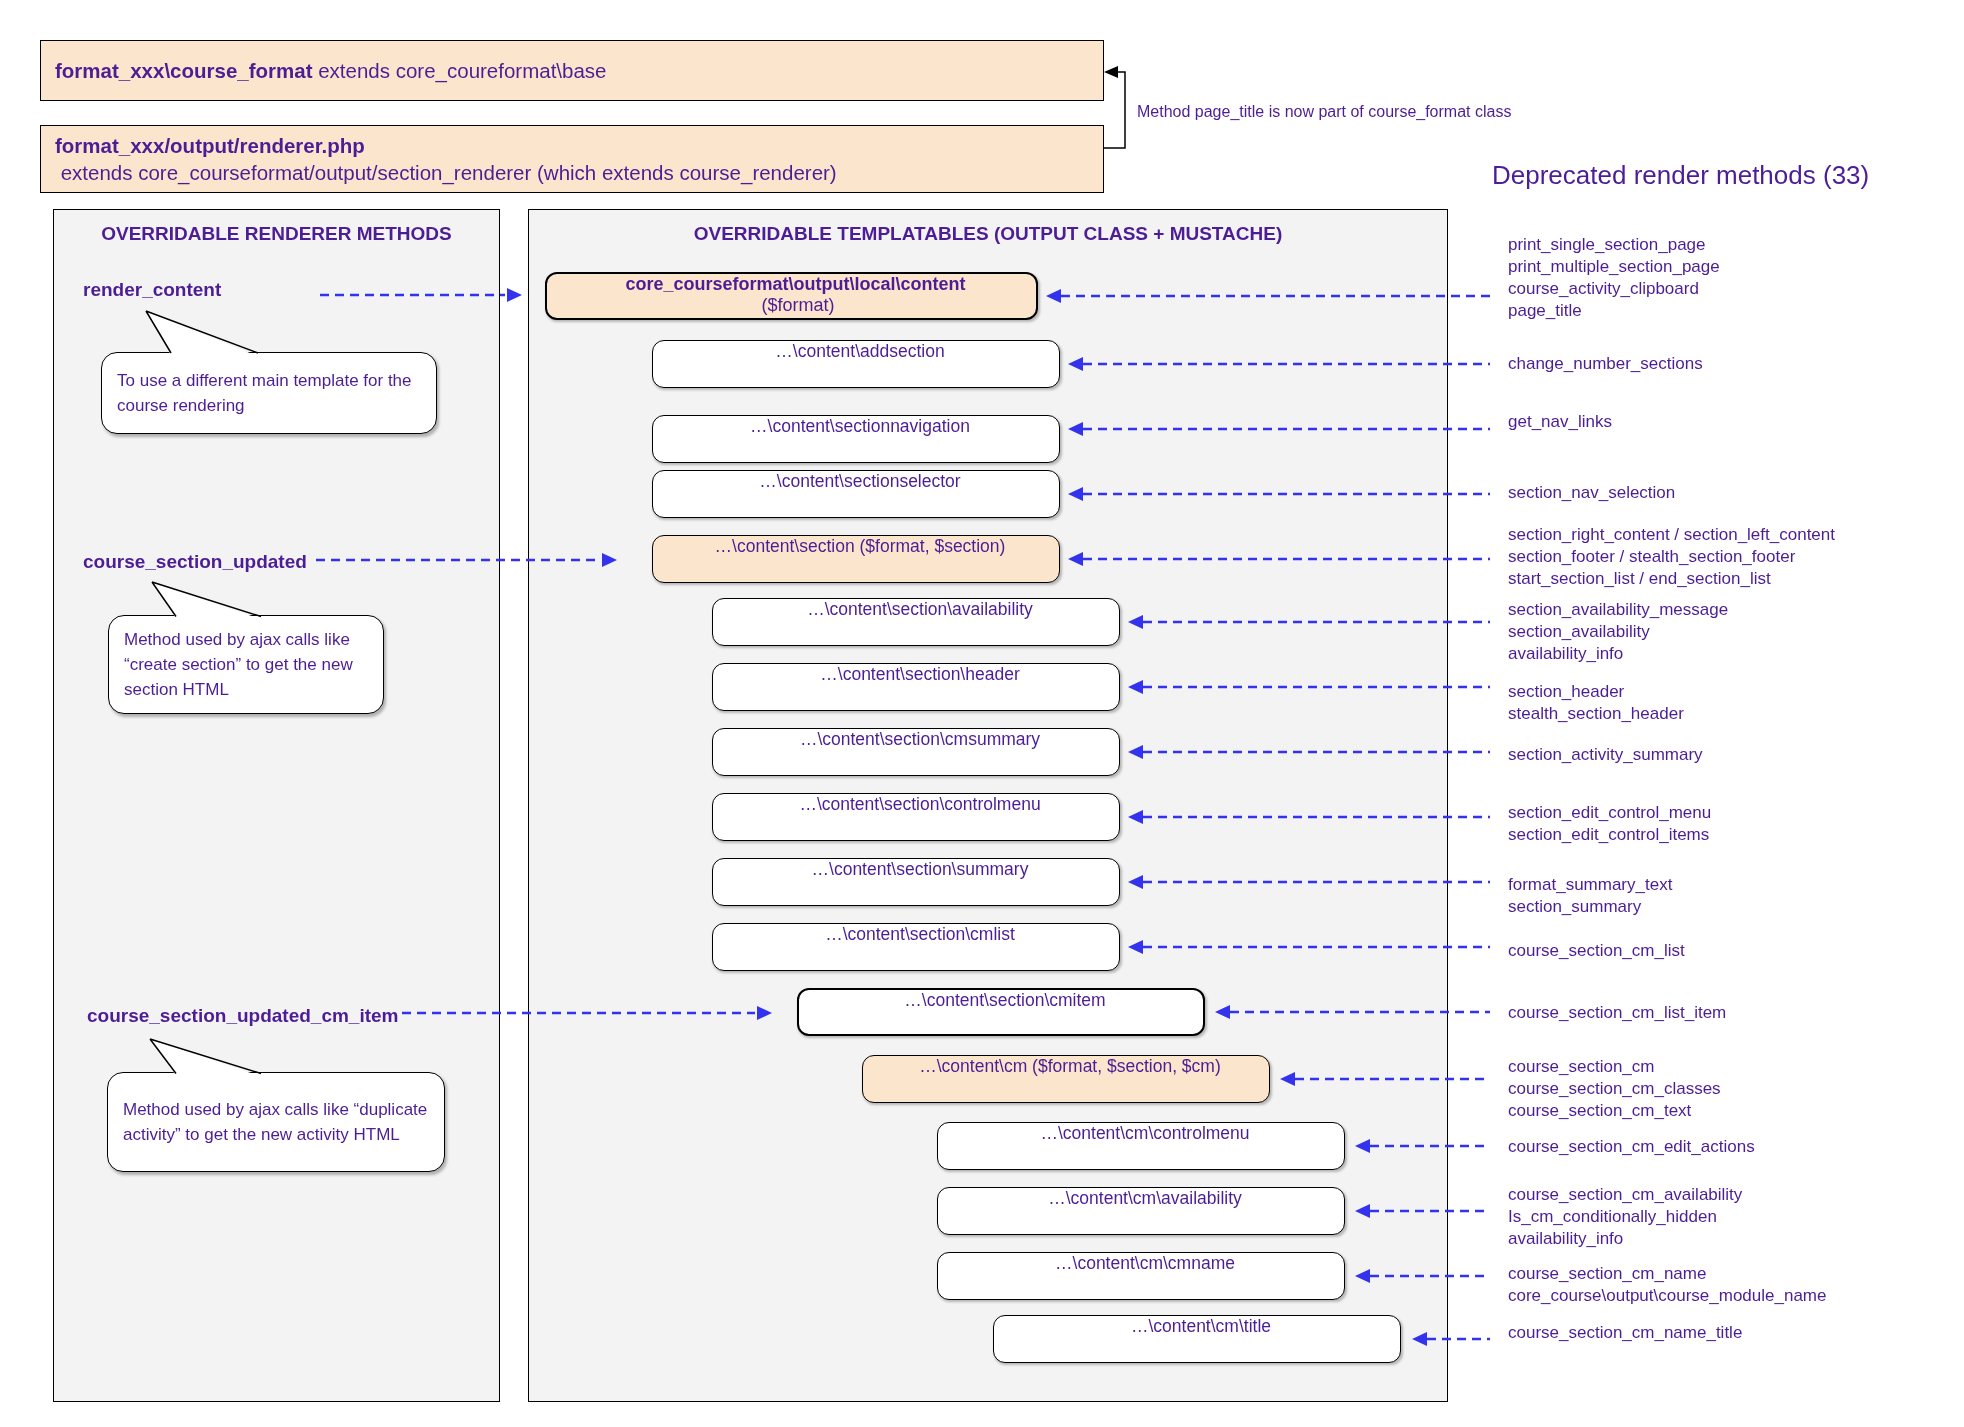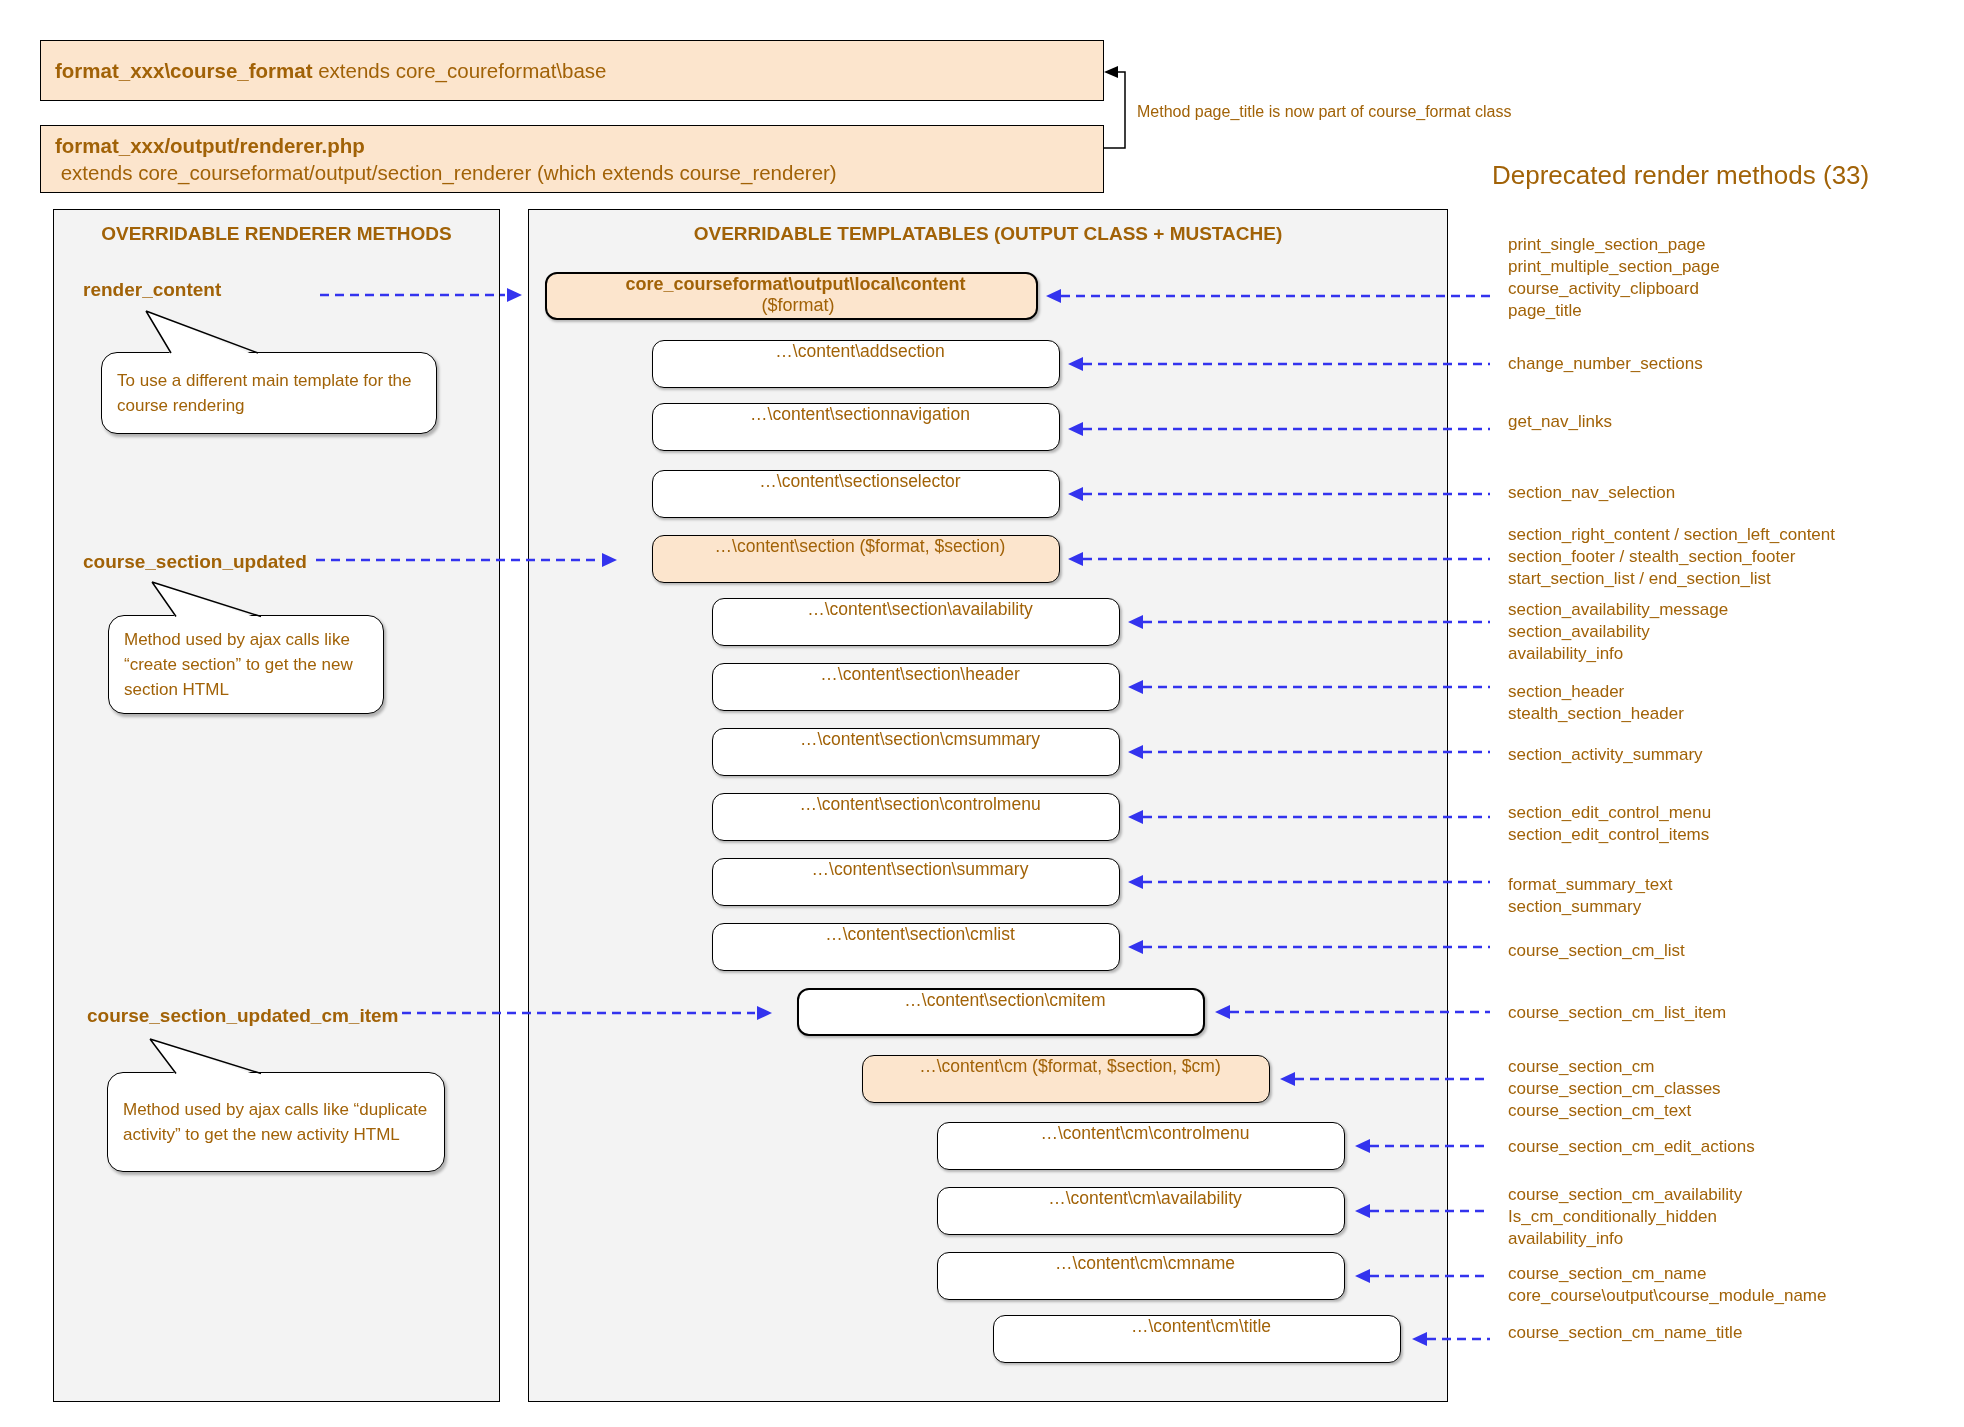--- a/index.html
+++ b/index.html
@@ -1,17 +1,17 @@
 <!DOCTYPE html>
 <html><head>
 <meta charset="utf-8">
 <style>
   html,body{margin:0;padding:0;background:#fff;}
   .canvas{position:relative;width:1964px;height:1427px;background:#fff;
-          font-family:"Liberation Sans",sans-serif;color:#a16207;overflow:hidden;}
+          font-family:"Liberation Sans",sans-serif;color:#4c1d95;overflow:hidden;}
   
   .topbox{position:absolute;left:40px;width:1064px;background:#fce5cd;border:1.5px solid #000;
           box-sizing:border-box;font-size:20.5px;line-height:27px;padding:4px 14px;
           display:flex;flex-wrap:wrap;align-content:center;}
   .topbox .b{font-weight:bold;white-space:pre-wrap;}
   .topbox .r{white-space:pre-wrap;}
   
   .panel{position:absolute;top:209px;bottom:25px;background:#f3f3f3;border:1.5px solid #000;box-sizing:border-box;}
   .panel-title{position:absolute;top:13px;left:0;right:0;text-align:center;font-weight:bold;font-size:19px;}
   
@@ -59,21 +59,21 @@
   <div class="bubble" style="left:101px;top:352px;width:336px;height:82px;">To use a different main template for the course rendering</div>
   <div class="bubble" style="left:108px;top:615px;width:276px;height:99px;">Method used by ajax calls like “create section” to get the new section HTML</div>
   <div class="bubble" style="left:107px;top:1072px;width:338px;height:100px;">Method used by ajax calls like “duplicate activity” to get the new activity HTML</div>
 
   <div class="panel" style="left:528px;width:920px;">
     <div class="panel-title">OVERRIDABLE TEMPLATABLES (OUTPUT CLASS + MUSTACHE)</div>
   </div>
 
   <div class="mbox orange big" style="left:545px;top:272px;"><span class="b">core_courseformat\output\local\content</span><span> ($format)</span></div>
   <div class="mbox" style="left:652px;top:340px;"><span>…\content\addsection</span></div>
-  <div class="mbox" style="left:652px;top:403px;"><span>…\content\sectionnavigation</span></div>
+  <div class="mbox" style="left:652px;top:415px;"><span>…\content\sectionnavigation</span></div>
   <div class="mbox" style="left:652px;top:470px;"><span>…\content\sectionselector</span></div>
   <div class="mbox orange" style="left:652px;top:535px;"><span>…\content\section ($format, $section)</span></div>
   <div class="mbox" style="left:712px;top:598px;"><span>…\content\section\availability</span></div>
   <div class="mbox" style="left:712px;top:663px;"><span>…\content\section\header</span></div>
   <div class="mbox" style="left:712px;top:728px;"><span>…\content\section\cmsummary</span></div>
   <div class="mbox" style="left:712px;top:793px;"><span>…\content\section\controlmenu</span></div>
   <div class="mbox" style="left:712px;top:858px;"><span>…\content\section\summary</span></div>
   <div class="mbox" style="left:712px;top:923px;"><span>…\content\section\cmlist</span></div>
   <div class="mbox thick" style="left:797px;top:988px;"><span>…\content\section\cmitem</span></div>
   <div class="mbox orange" style="left:862px;top:1055px;"><span>…\content\cm ($format, $section, $cm)</span></div>

